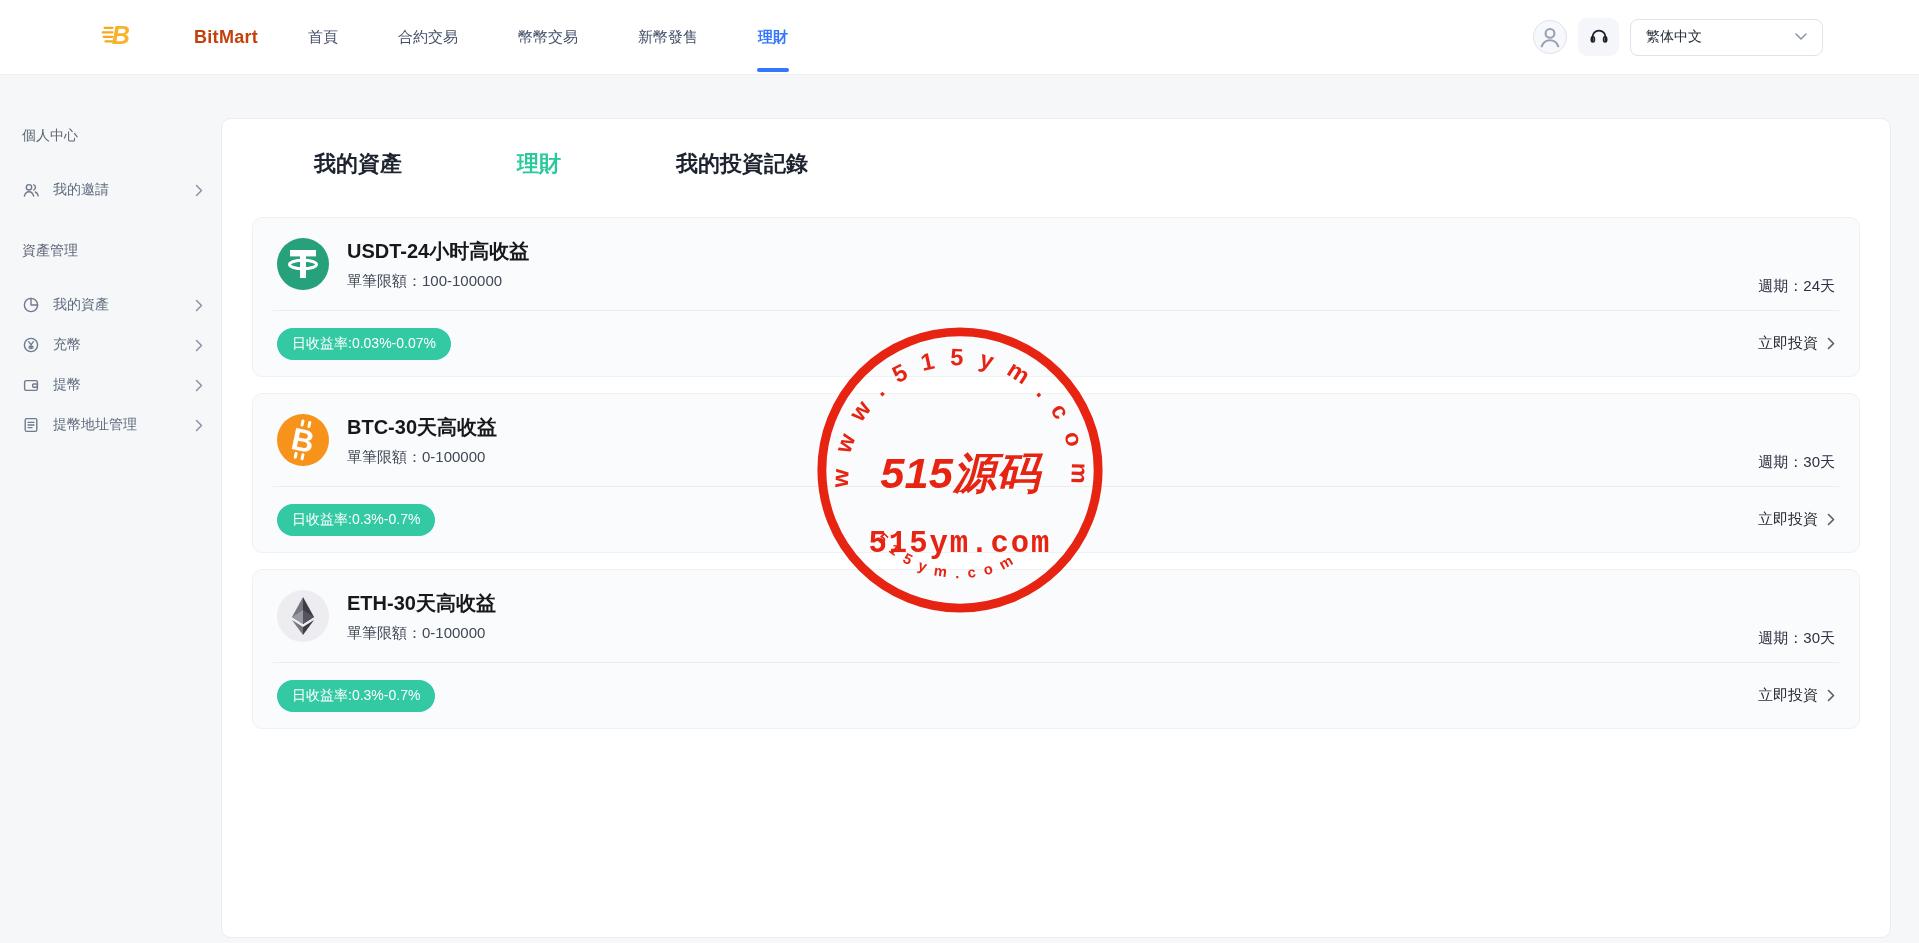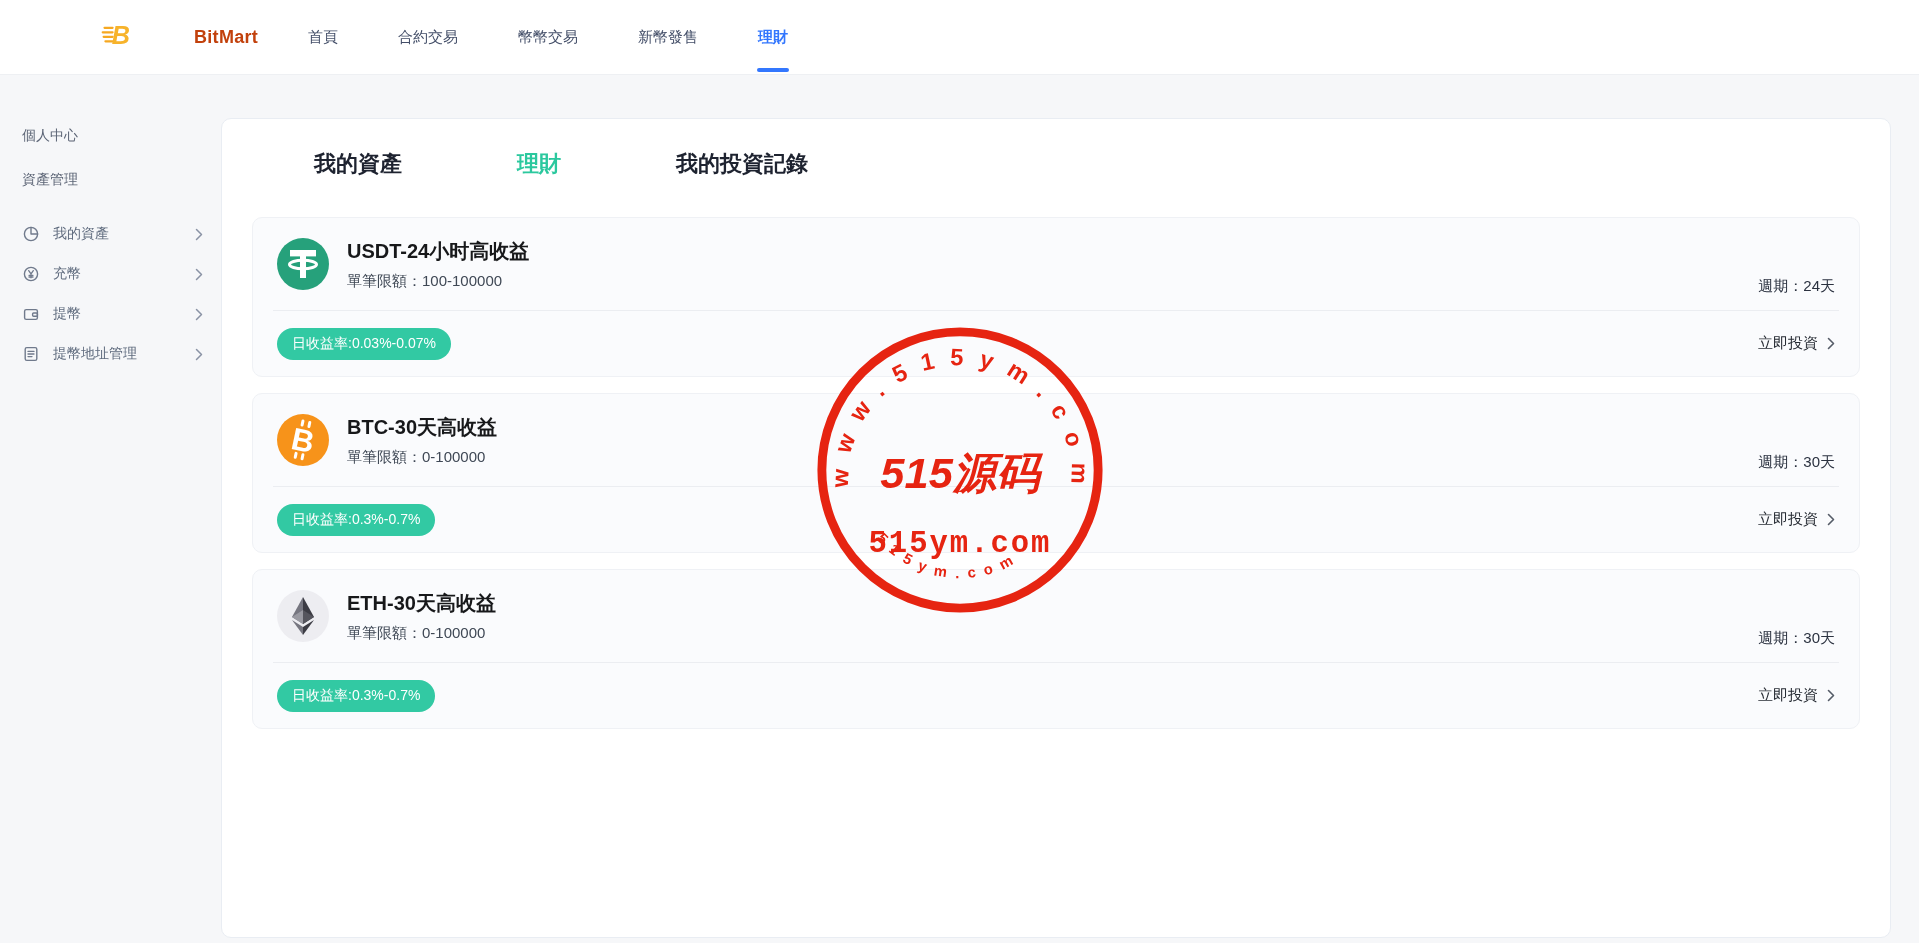--- a/index.html
+++ b/index.html
@@ -22,21 +22,21 @@
   
   .layout { display:flex; align-items:flex-start; }
 
   
   .sidebar { width:221px; flex:0 0 221px; padding:52px 18px 0 22px; }
   .side-title { font-size:14px; color:#5c6576; height:18px; line-height:18px; }
   .side-group { margin-top:26px; margin-bottom:8px; }
   .side-item { height:40px; display:flex; align-items:center; gap:13px; font-size:14px; color:#5f6b7e; cursor:pointer; }
   .side-item .chev { margin-left:auto; display:flex; }
   .side-title + .side-group { margin-top:26px; }
-  .side-title.second { margin-top:16px; }
+  .side-title.second { margin-top:31px; }
 
   
   .panel { flex:1; margin:44px 28px 0 0; height:820px; background:#fff; border:1px solid #e9edf3; border-radius:10px; padding:26px 30px; }
   .tabs { display:flex; gap:115px; padding-left:62px; margin-top:4px; }
   .tab { font-size:22px; font-weight:bold; color:#1e2330; cursor:pointer; }
   .tab.active { color:#2bc89e; }
 
   .cards { margin-top:38px; display:flex; flex-direction:column; gap:16px; }
   .card { background:#fafbfd; border:1px solid #eff1f5; border-radius:10px; height:160px; }
   .card-top { display:flex; align-items:center; gap:18px; padding:0 24px; height:92px; }
@@ -66,27 +66,61 @@
     </span>
     <span class="brand-name">BitMart</span>
   </div>
   <div class="nav">
     <div class="nav-item">首頁</div>
     <div class="nav-item">合約交易</div>
     <div class="nav-item">幣幣交易</div>
     <div class="nav-item">新幣發售</div>
     <div class="nav-item active">理財</div>
   </div>
+  <div class="header-right">
+    <div class="avatar">
+      <svg width="34" height="34" viewBox="0 0 24 24">
+        <circle cx="12" cy="9.3" r="3.3" fill="none" stroke="#98a2b3" stroke-width="1.6"></circle>
+        <path d="M5.8 19c1.1-3 3.4-4.6 6.2-4.6s5.1 1.6 6.2 4.6" fill="none" stroke="#98a2b3" stroke-width="1.6" stroke-linecap="round"></path>
+      </svg>
+    </div>
+    <div class="icon-btn">
+      <svg width="22" height="22" viewBox="0 0 24 24">
+        <path d="M5 16v-4a7 7 0 0 1 14 0v4" fill="none" stroke="#1a1f2b" stroke-width="1.9" stroke-linecap="round"></path>
+        <rect x="3.6" y="11.8" width="3.4" height="5.6" rx="1.7" fill="none" stroke="#1a1f2b" stroke-width="1.7"></rect>
+        <rect x="17" y="11.8" width="3.4" height="5.6" rx="1.7" fill="none" stroke="#1a1f2b" stroke-width="1.7"></rect>
+      </svg>
+    </div>
+    <div class="lang-select">
+      <span>繁体中文</span>
+      <svg width="12" height="8" viewBox="0 0 12 8">
+        <path d="M1 1l5 5 5-5" fill="none" stroke="#8a93a5" stroke-width="1.5" stroke-linecap="round" stroke-linejoin="round"></path>
+      </svg>
+    </div>
+  </div>
 </div>
 
 <div class="layout">
 
   <div class="sidebar">
     <div class="side-title">個人中心</div>
     <div class="side-group">
+      <div class="side-item">
+        <svg width="18" height="18" viewBox="0 0 18 18">
+          <circle cx="7" cy="6.3" r="2.7" fill="none" stroke="#707a8c" stroke-width="1.4"></circle>
+          <path d="M2.4 15c.7-2.8 2.4-4.2 4.6-4.2s3.9 1.4 4.6 4.2" fill="none" stroke="#707a8c" stroke-width="1.4" stroke-linecap="round"></path>
+          <path d="M11.8 3.8a2.8 2.8 0 0 1 0 5.1 M13.3 11c1.6.6 2.5 2 2.9 3.9" fill="none" stroke="#707a8c" stroke-width="1.4" stroke-linecap="round"></path>
+        </svg>
+        <span>我的邀請</span>
+        <span class="chev">
+          <svg width="8" height="13" viewBox="0 0 8 13">
+              <path d="M1.5 1.5l5 5-5 5" fill="none" stroke="#8a93a5" stroke-width="1.5" stroke-linecap="round" stroke-linejoin="round"></path>
+            </svg>
+        </span>
+      </div>
     </div>
 
     <div class="side-title second">資產管理</div>
     <div class="side-group">
       <div class="side-item">
         <svg width="18" height="18" viewBox="0 0 18 18">
           <circle cx="9" cy="9" r="6.6" fill="none" stroke="#707a8c" stroke-width="1.4"></circle>
           <path d="M9 9V2.4 M9 9h6.6" fill="none" stroke="#707a8c" stroke-width="1.4" stroke-linecap="round"></path>
         </svg>
         <span>我的資產</span>

